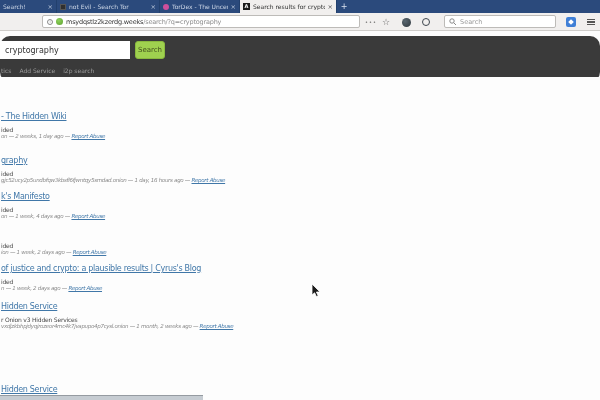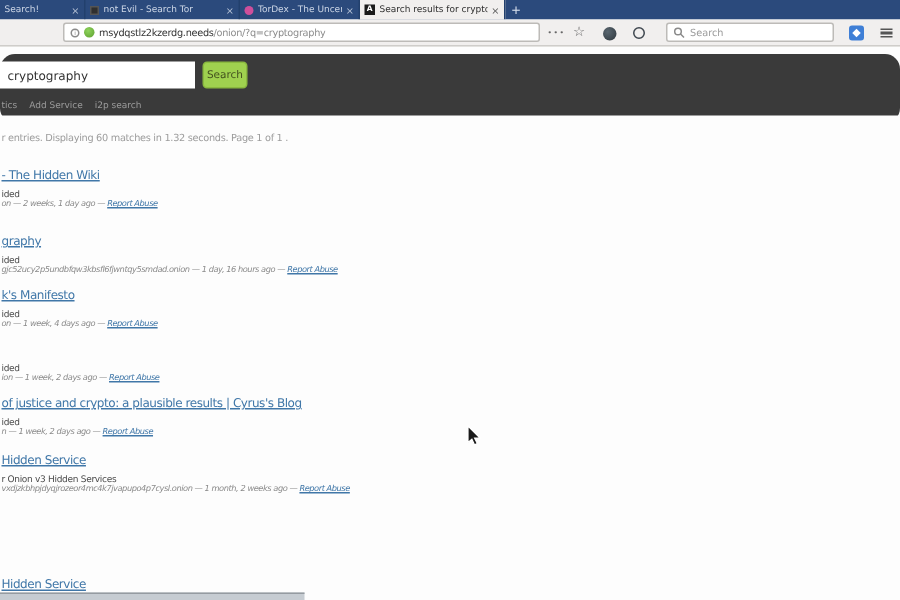--- a/index.html
+++ b/index.html
@@ -113,21 +113,21 @@
       <span class="tab-title">Search results for cryptography —</span>
       <span class="tab-close">×</span>
     </div>
     <div class="newtab">+</div>
   </div>
 
   <div class="toolbar">
     <div class="urlbar">
       <span class="info-icon">i</span>
       <span class="onion-icon"></span>
-      <span class="url-text"><span class="url-domain">msydqstlz2kzerdg.needs</span><span class="url-path">/onion/?q=cryptography</span></span>
+      <span class="url-text"><span class="url-domain">msydqstlz2kzerdg.weeks</span><span class="url-path">/search/?q=cryptography</span></span>
     </div>
     <span class="tb-icon dots-icon">•••</span>
     <span class="tb-icon star-icon">☆</span>
     <span class="tb-icon tor-icon">
         <i></i>
       </span>
     <span class="tb-icon ring-icon">
         <i></i>
       </span>
     <div class="searchbox">
@@ -153,21 +153,20 @@
     <input class="hdr-search" type="text" value="cryptography" style="">
     <button class="hdr-button">Search</button>
     <div class="hdr-nav">
       <span>tics</span>
       <span>Add Service</span>
       <span>i2p search</span>
     </div>
   </div>
 
   <div class="content">
-    <div class="summary">r entries. Displaying 60 matches in 1.32 seconds. Page 1 of 1 .</div>
 
     <div class="result r1">
       <a class="result-title">- The Hidden Wiki</a>
       <div class="result-desc">ided</div>
       <div class="result-meta"><span>on — 2 weeks, 1 day ago — </span><a class="report-abuse">Report Abuse</a></div>
     </div>
 
     <div class="result r3">
       <a class="result-title">k's Manifesto</a>
       <div class="result-desc">ided</div>

